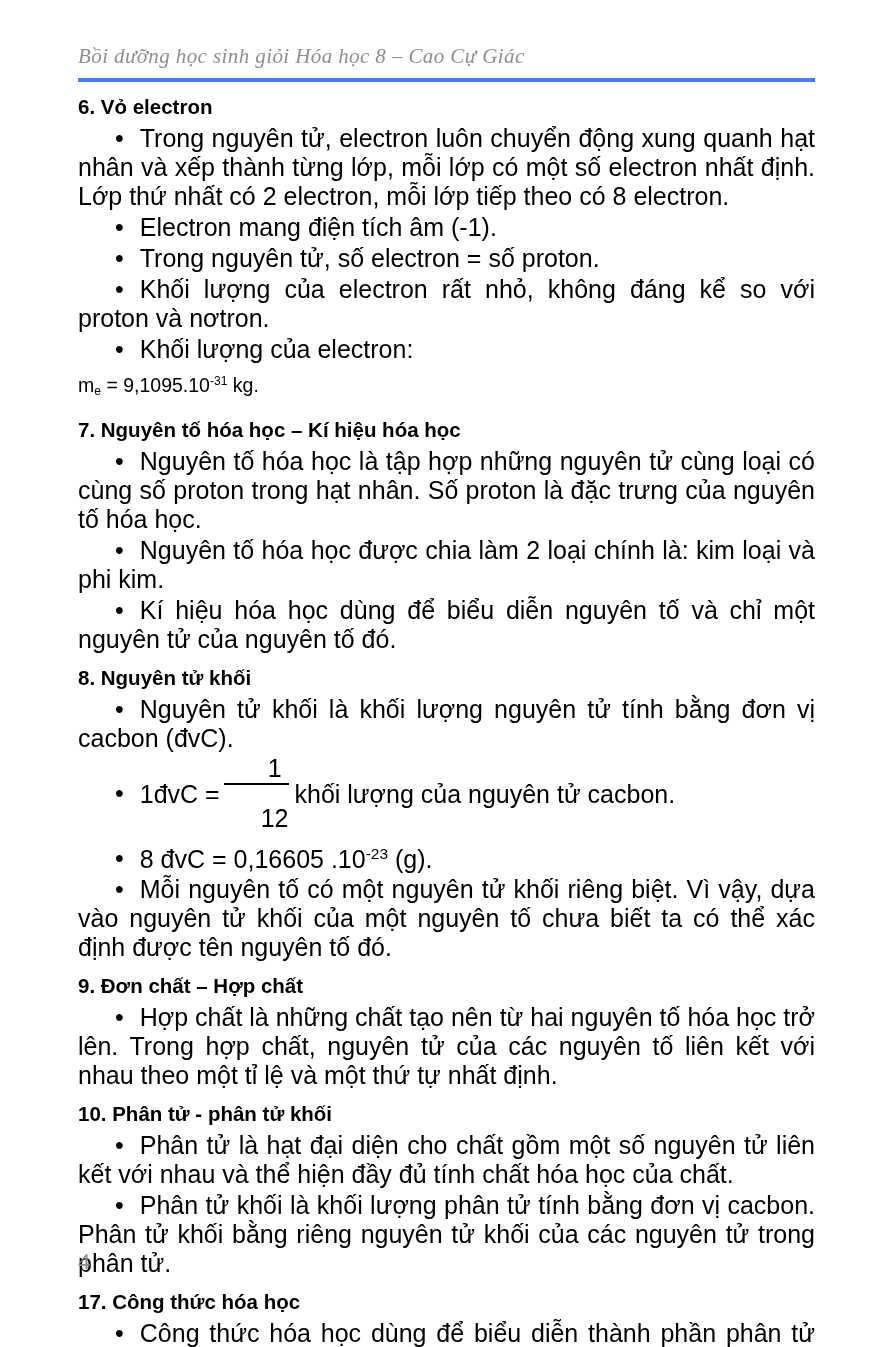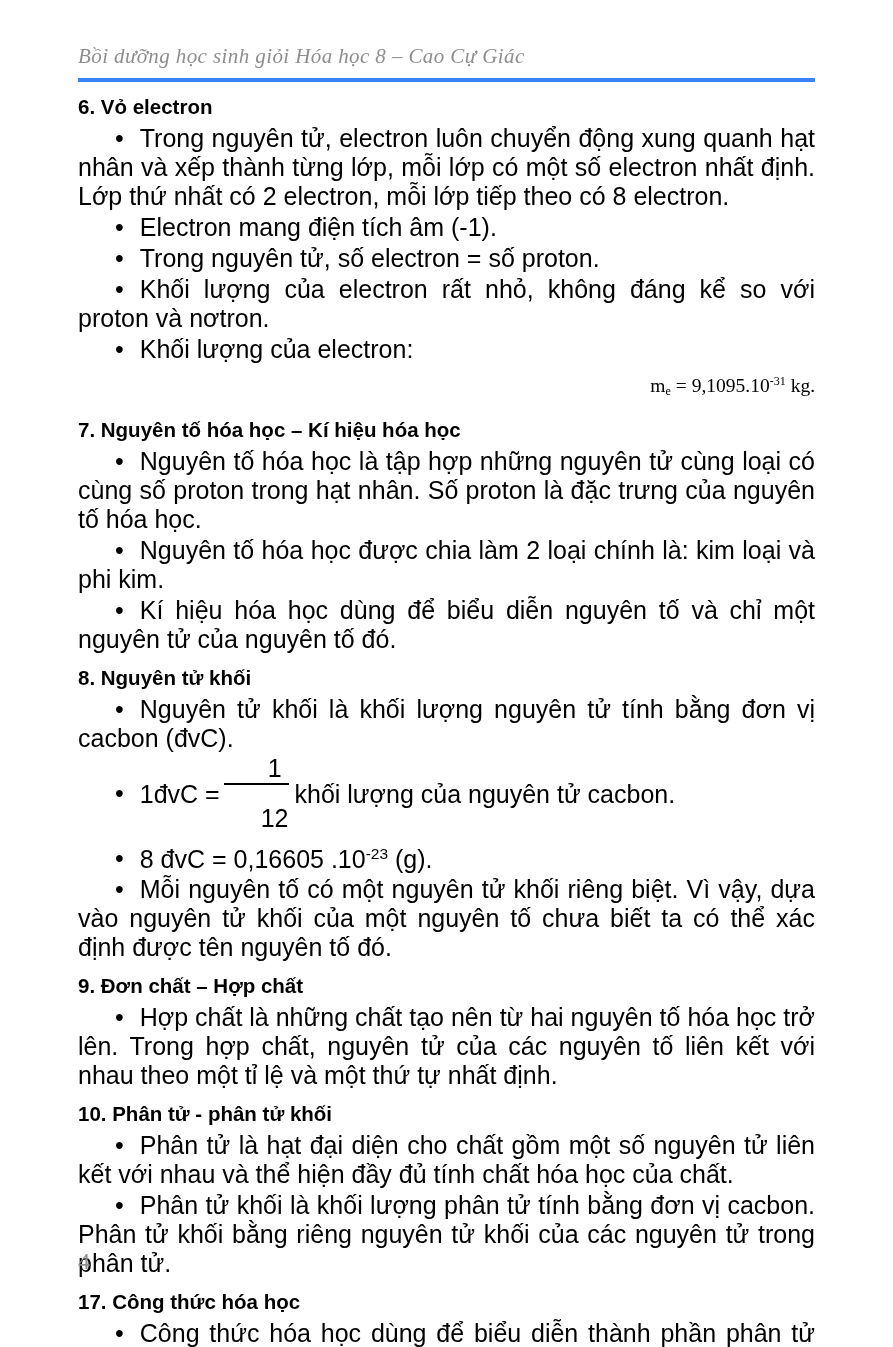--- a/index.html
+++ b/index.html
@@ -34,23 +34,22 @@
     font-size: 25px;
     line-height: 29px;
     text-align: justify;
     text-indent: 37px;
     margin: 2px 0;
   }
   .marker { margin-right: 16px; }
   p.formula {
     font-size: 19.5px;
     line-height: 29px;
-    text-align: right;
+    text-align: left;
     margin: 3px 0;
-    font-family: Liberation Serif, serif;
   }
   sub.sb {
     font-size: 0.62em;
     vertical-align: -0.25em;
   }
   sup.sp {
     font-size: 0.62em;
     vertical-align: 0.55em;
   }
   .frac {

